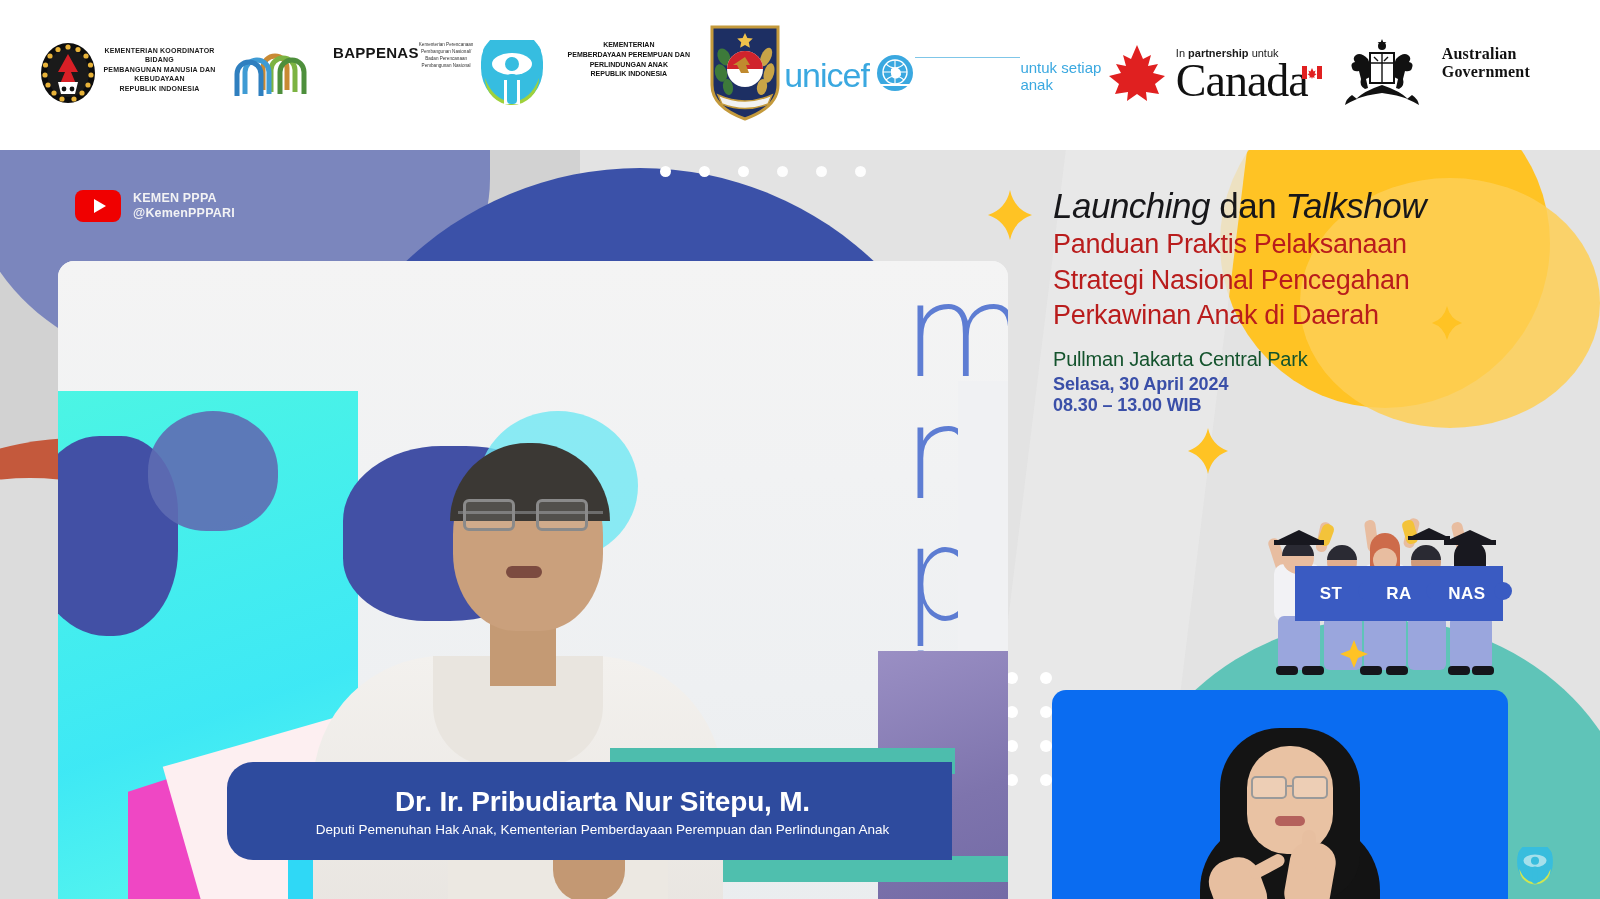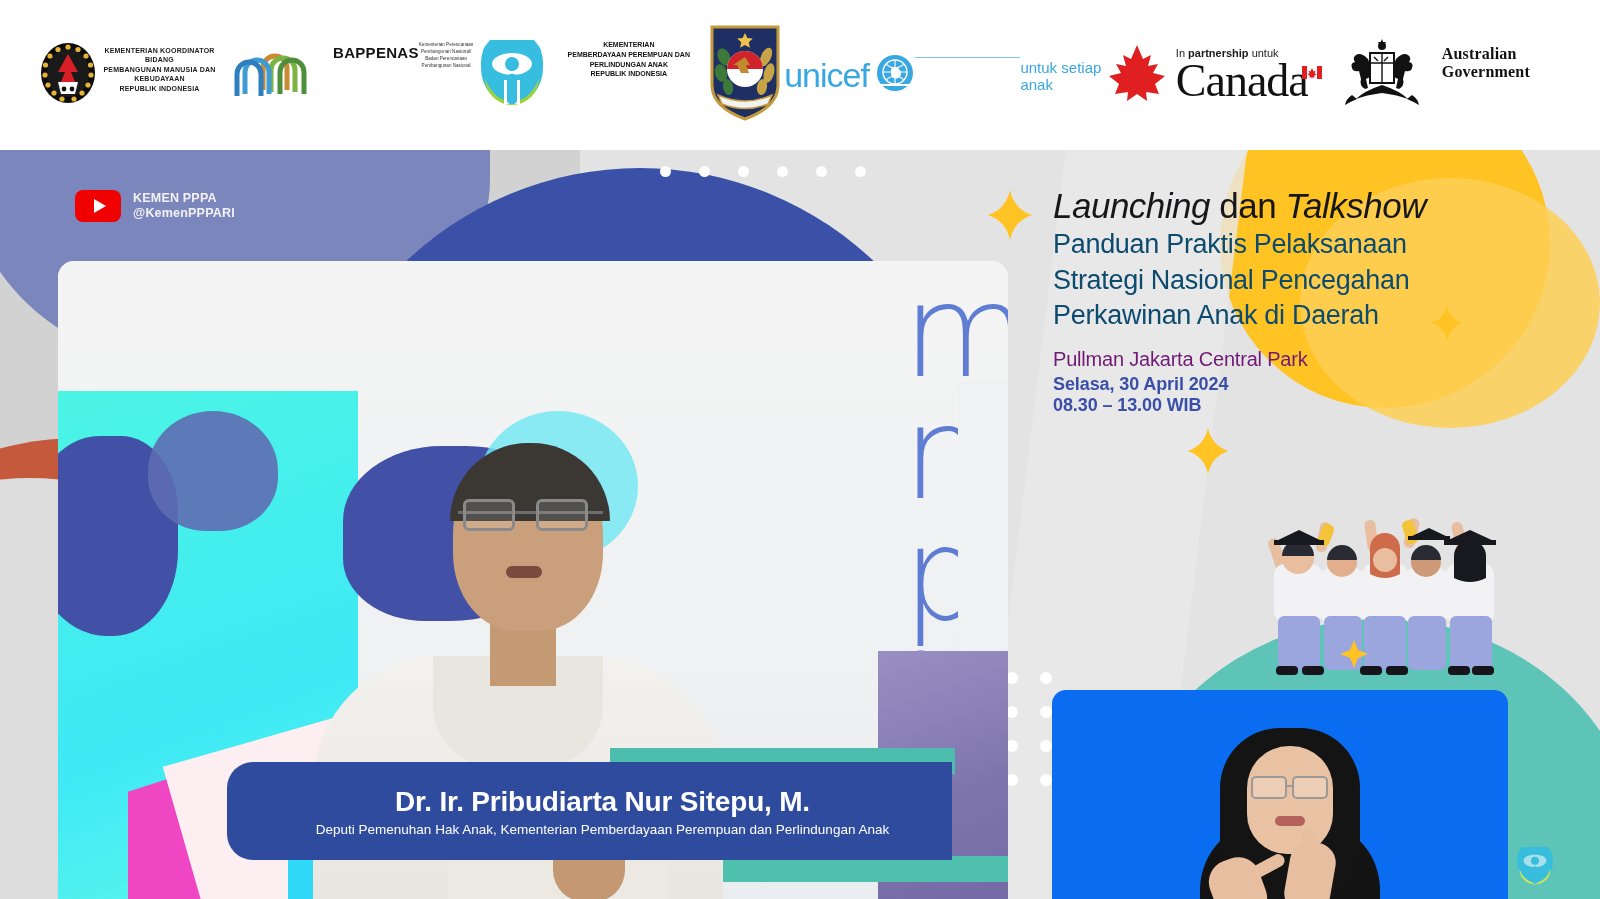--- a/index.html
+++ b/index.html
@@ -156,22 +156,22 @@
   .lt-name { color:#ffffff; font-size:28px; font-weight:700; letter-spacing:-.2px; white-space:nowrap; }
   .lt-role { color:#ffffff; font-size:13.5px; font-weight:400; margin-top:4px; white-space:nowrap; }
   .lt-teal {
     position:absolute; left:610px; top:600px; width:345px; height:26px; background:#4dbdad; z-index:13;
   }
 
   
   .slide-text { position:absolute; left:1053px; top:38px; width:520px; z-index:12;}
   .st-h1 { font-size: 35px; color:#17171a; line-height:1.12; white-space:nowrap; letter-spacing:-.5px;}
   .st-h1 .it { font-style: italic; }
-  .st-h2 { font-size: 27px; color:#0c4a6e; line-height:1.17; margin-top:4px; letter-spacing:-.3px;}
-  .st-venue { font-size: 20px; color:#701a75; margin-top:16px; letter-spacing:-.2px;}
+  .st-h2 { font-size: 27px; color:#b91c1c; line-height:1.17; margin-top:4px; letter-spacing:-.3px;}
+  .st-venue { font-size: 20px; color:#14532d; margin-top:16px; letter-spacing:-.2px;}
   .st-date { font-size: 18px; color:#3a4fa8; font-weight:700; margin-top:3px; letter-spacing:-.1px;}
   .st-time { font-size: 18px; color:#3a4fa8; font-weight:700; letter-spacing:-.1px;}
 
   
   .grads { position:absolute; left:1258px; top:368px; width:248px; height:160px; z-index:11;}
   .puzzle-row { position:absolute; left:1295px; top:418px; display:flex; z-index:13;}
   .pz { width:72px; height:55px; background:#3a5bc2; display:flex; align-items:center; justify-content:center;
         color:#ffffff; font-size:17px; font-weight:700; letter-spacing:.5px; margin-right:-4px; position:relative;}
   .pz::after { content:""; position:absolute; right:-9px; top:16px; width:18px; height:18px; background:#3a5bc2; border-radius:50%; }
 
@@ -531,20 +531,25 @@
             <rect x="44" y="150" width="22" height="9" rx="4"></rect>
           <rect x="102" y="150" width="22" height="9" rx="4"></rect>
             <rect x="128" y="150" width="22" height="9" rx="4"></rect>
           <rect x="190" y="150" width="22" height="9" rx="4"></rect>
             <rect x="214" y="150" width="22" height="9" rx="4"></rect>
         </g>
         <path d="M96 124 l4 10 10 4 -10 4 -4 10 -4 -10 -10 -4 10 -4z" fill="#ffc324"></path>
       </svg>
     </span>
 
+    <div class="puzzle-row">
+      <span class="pz">ST</span>
+      <span class="pz">RA</span>
+      <span class="pz">NAS</span>
+    </div>
 
     <div class="signer">
       <div class="sg-body"></div>
       <div class="sg-hijab"></div>
       <div class="sg-face"></div>
       <div class="sg-glassL"></div>
       <div class="sg-glassR"></div>
       <div class="sg-bridge"></div>
       <div class="sg-mouth"></div>
       <div class="sg-handL"></div>

